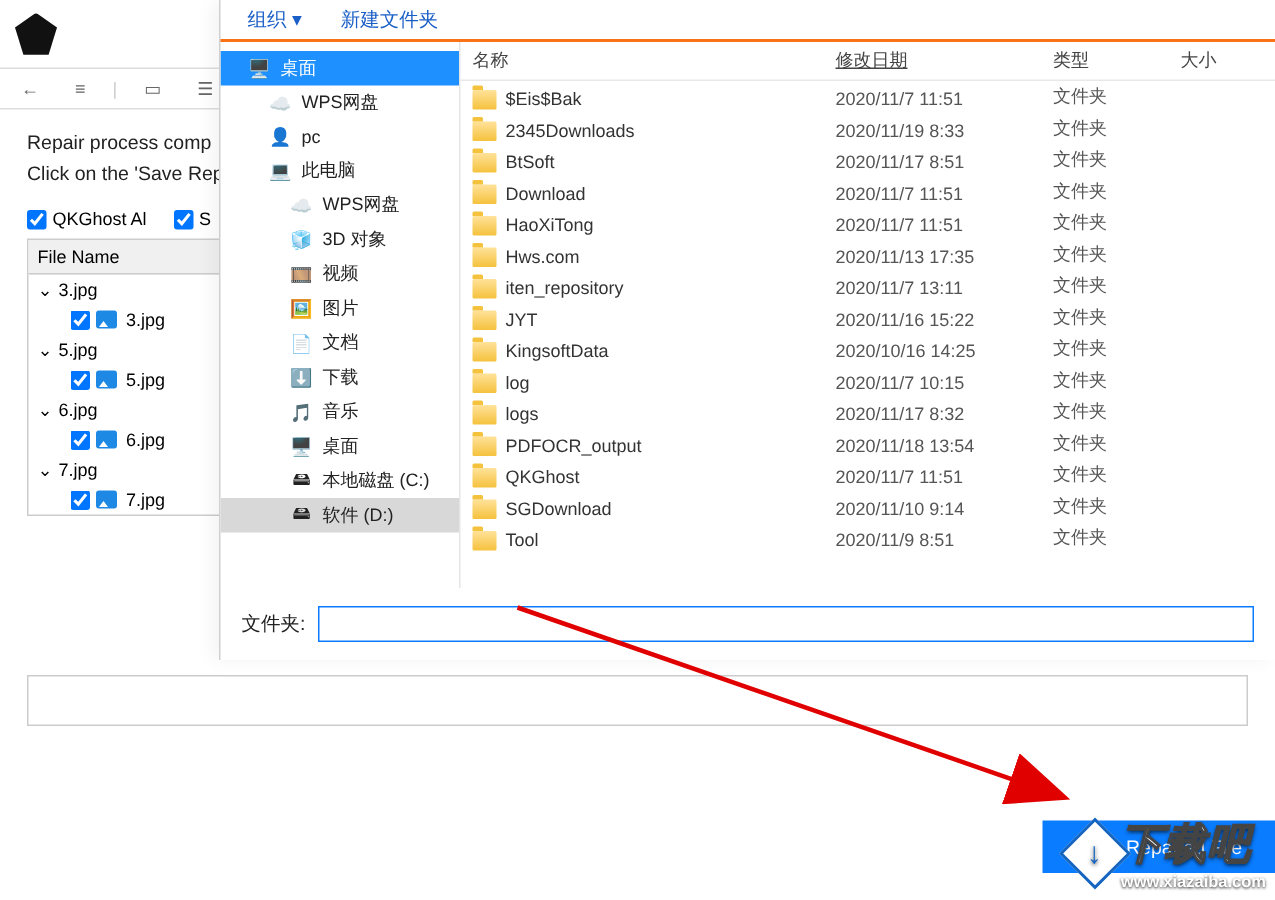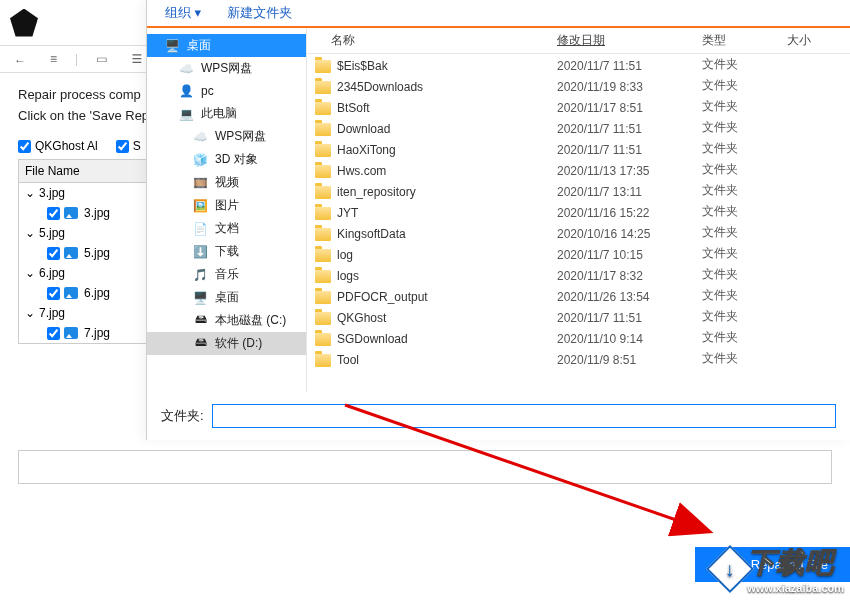--- a/index.html
+++ b/index.html
@@ -39,21 +39,21 @@
     .dlg-tree { width:160px; border-right:1px solid #e5e5e5; overflow:hidden; padding:6px 0;}
     .tree-item { display:flex; align-items:center; gap:6px; padding:3px 6px 3px 18px; font-size:12px; color:#222; cursor:pointer; white-space:nowrap;}
     .tree-item.sub { padding-left:32px;}
     .tree-item.subsub { padding-left:46px;}
     .tree-item.selected { background:#d8d8d8; }
     .tree-item.highlighted { background:#1e90ff; color:#fff; }
     .ticon { display:inline-flex; width:16px; height:16px; align-items:center; justify-content:center; }
 
     .dlg-list { flex:1; overflow:hidden;}
     .list-header { display:flex; padding:4px 0; border-bottom:1px solid #e8e8e8; color:#444; font-size:12px;}
-    .lh-name { width:250px; padding-left:24px;}
+    .lh-name { width:250px; padding-left:8px;}
     .lh-date { width:145px;text-decoration:underline;}
     .lh-type { width:85px;}
     .lh-size { flex:1; }
     .list-row { display:flex; align-items:flex-end; padding:2px 0; font-size:12px; color:#333;}
     .list-row .lr-name { width:250px; padding-left:8px; display:flex; align-items:center; gap:6px;}
     .list-row .lr-date { width:145px; color:#555;}
     .list-row .lr-type { width:85px; color:#555;}
     .folder-icon { width:16px; height:13px; background:linear-gradient(#ffe29a,#f5c23d); border-radius:1px; position:relative;}
     .folder-icon::before{ content:""; position:absolute; top:-3px; left:0; width:7px; height:3px; background:#f5c23d; border-radius:1px 1px 0 0;}
 
@@ -302,21 +302,21 @@
               <span>logs</span>
             </div>
             <div class="lr-date">2020/11/17 8:32</div>
             <div class="lr-type">文件夹</div>
           </div>
           <div class="list-row">
             <div class="lr-name">
               <span class="folder-icon"></span>
               <span>PDFOCR_output</span>
             </div>
-            <div class="lr-date">2020/11/26 13:54</div>
+            <div class="lr-date">2020/11/18 13:54</div>
             <div class="lr-type">文件夹</div>
           </div>
           <div class="list-row">
             <div class="lr-name">
               <span class="folder-icon"></span>
               <span>QKGhost</span>
             </div>
             <div class="lr-date">2020/11/7 11:51</div>
             <div class="lr-type">文件夹</div>
           </div>

